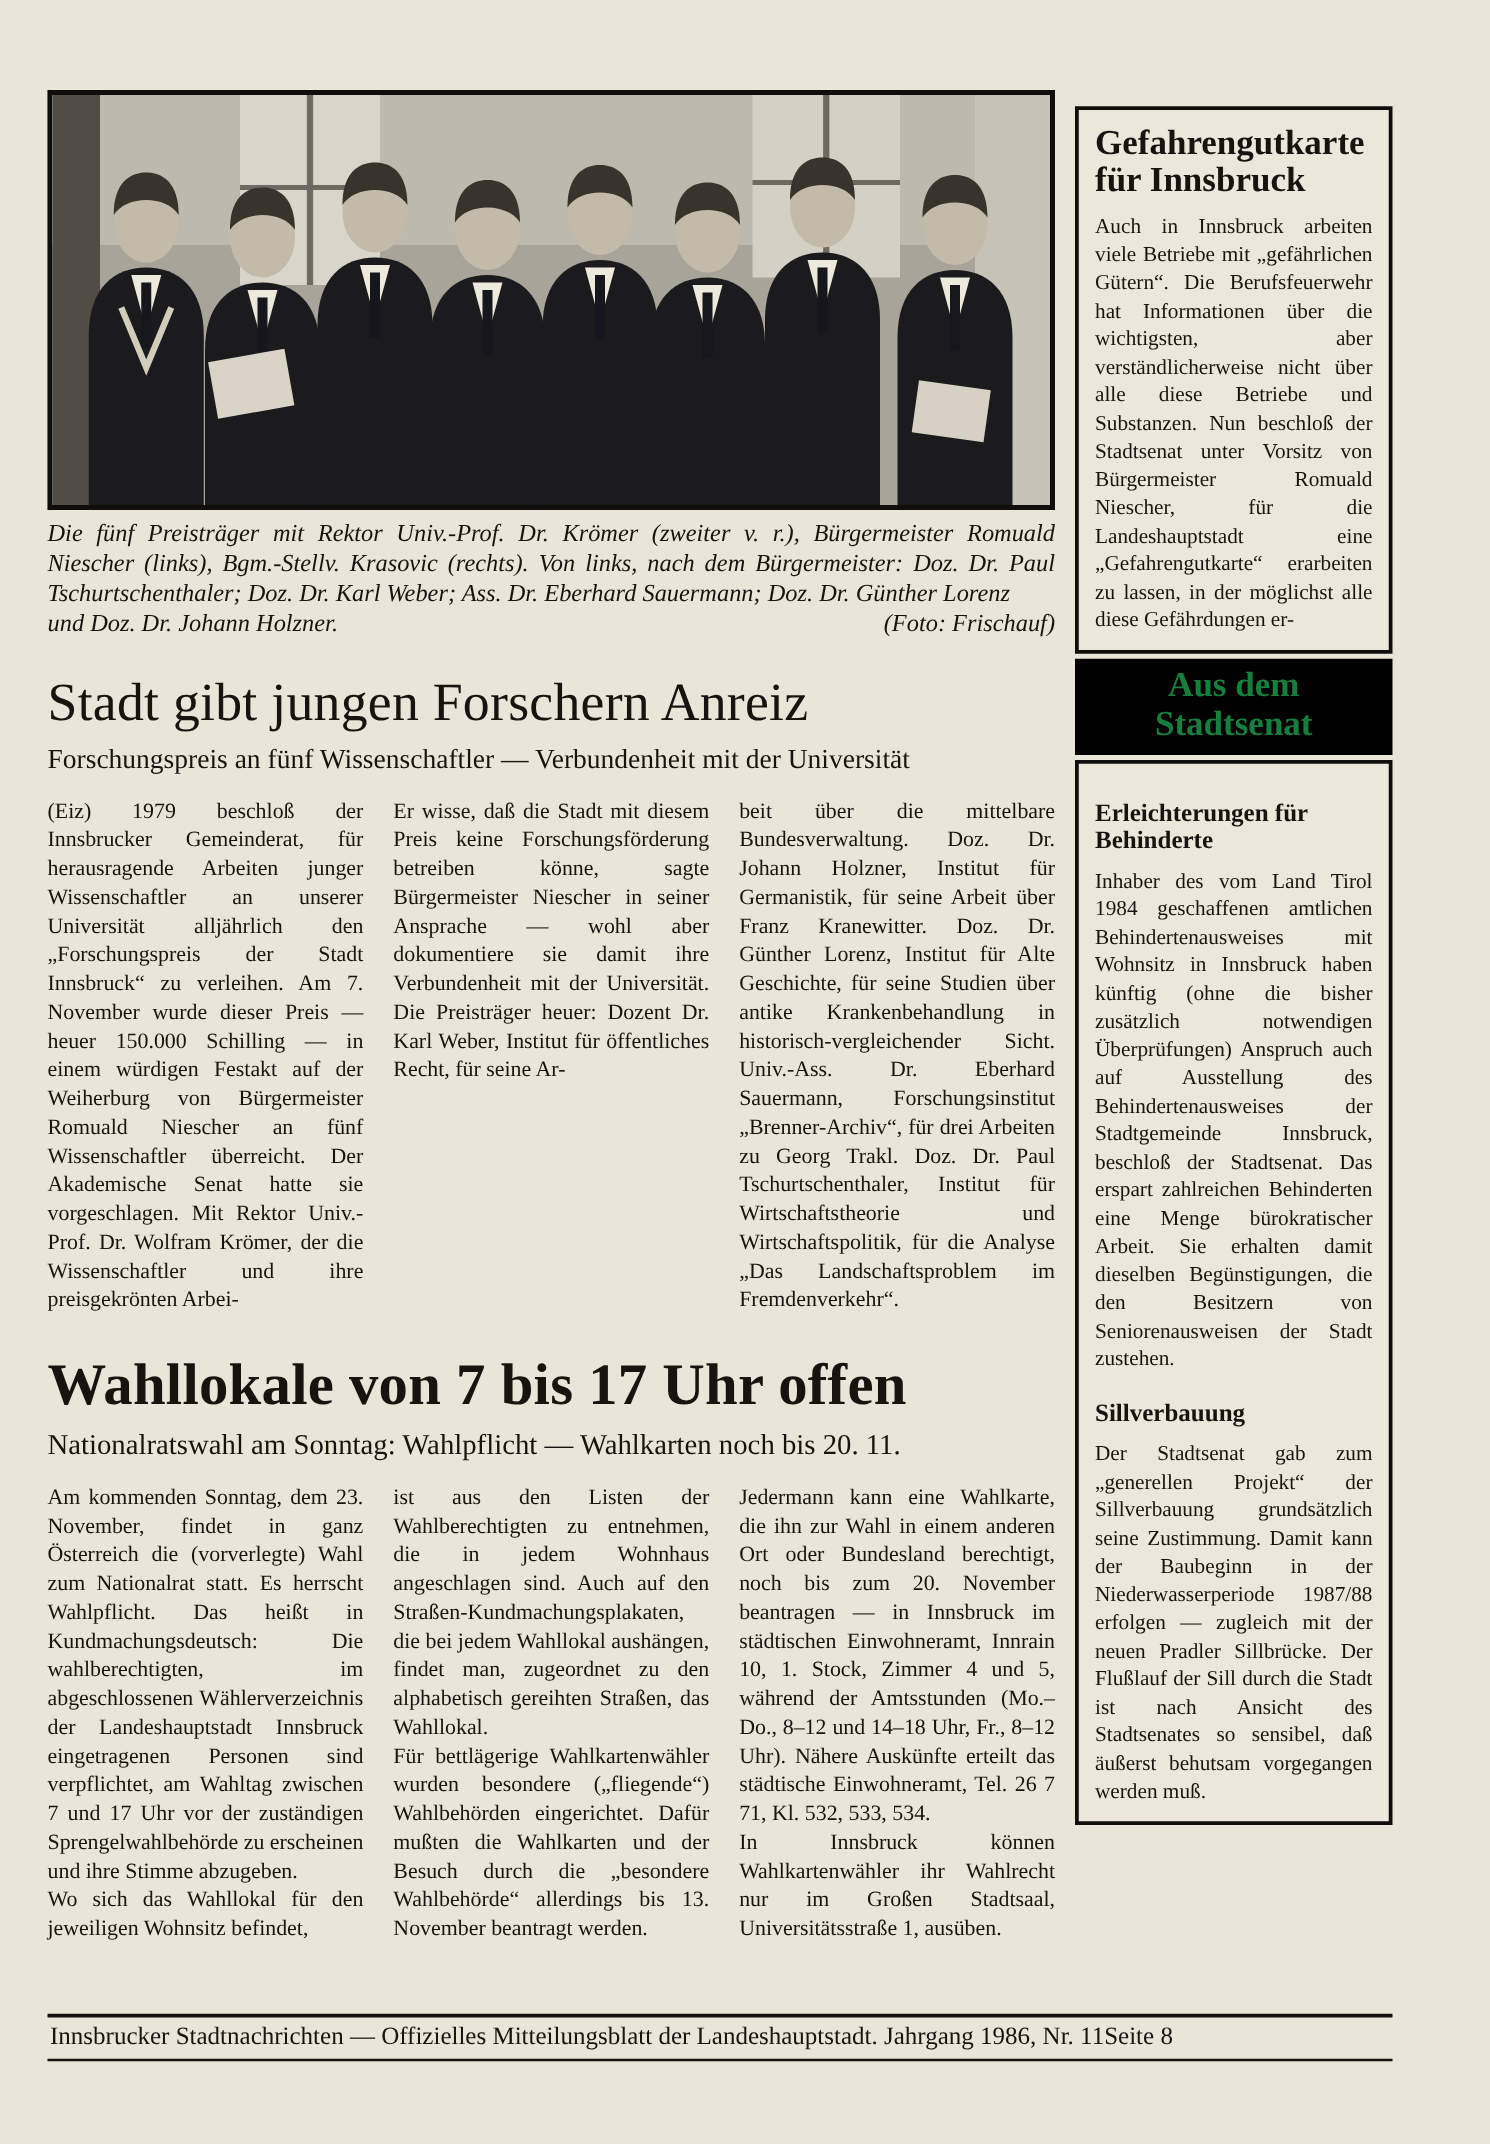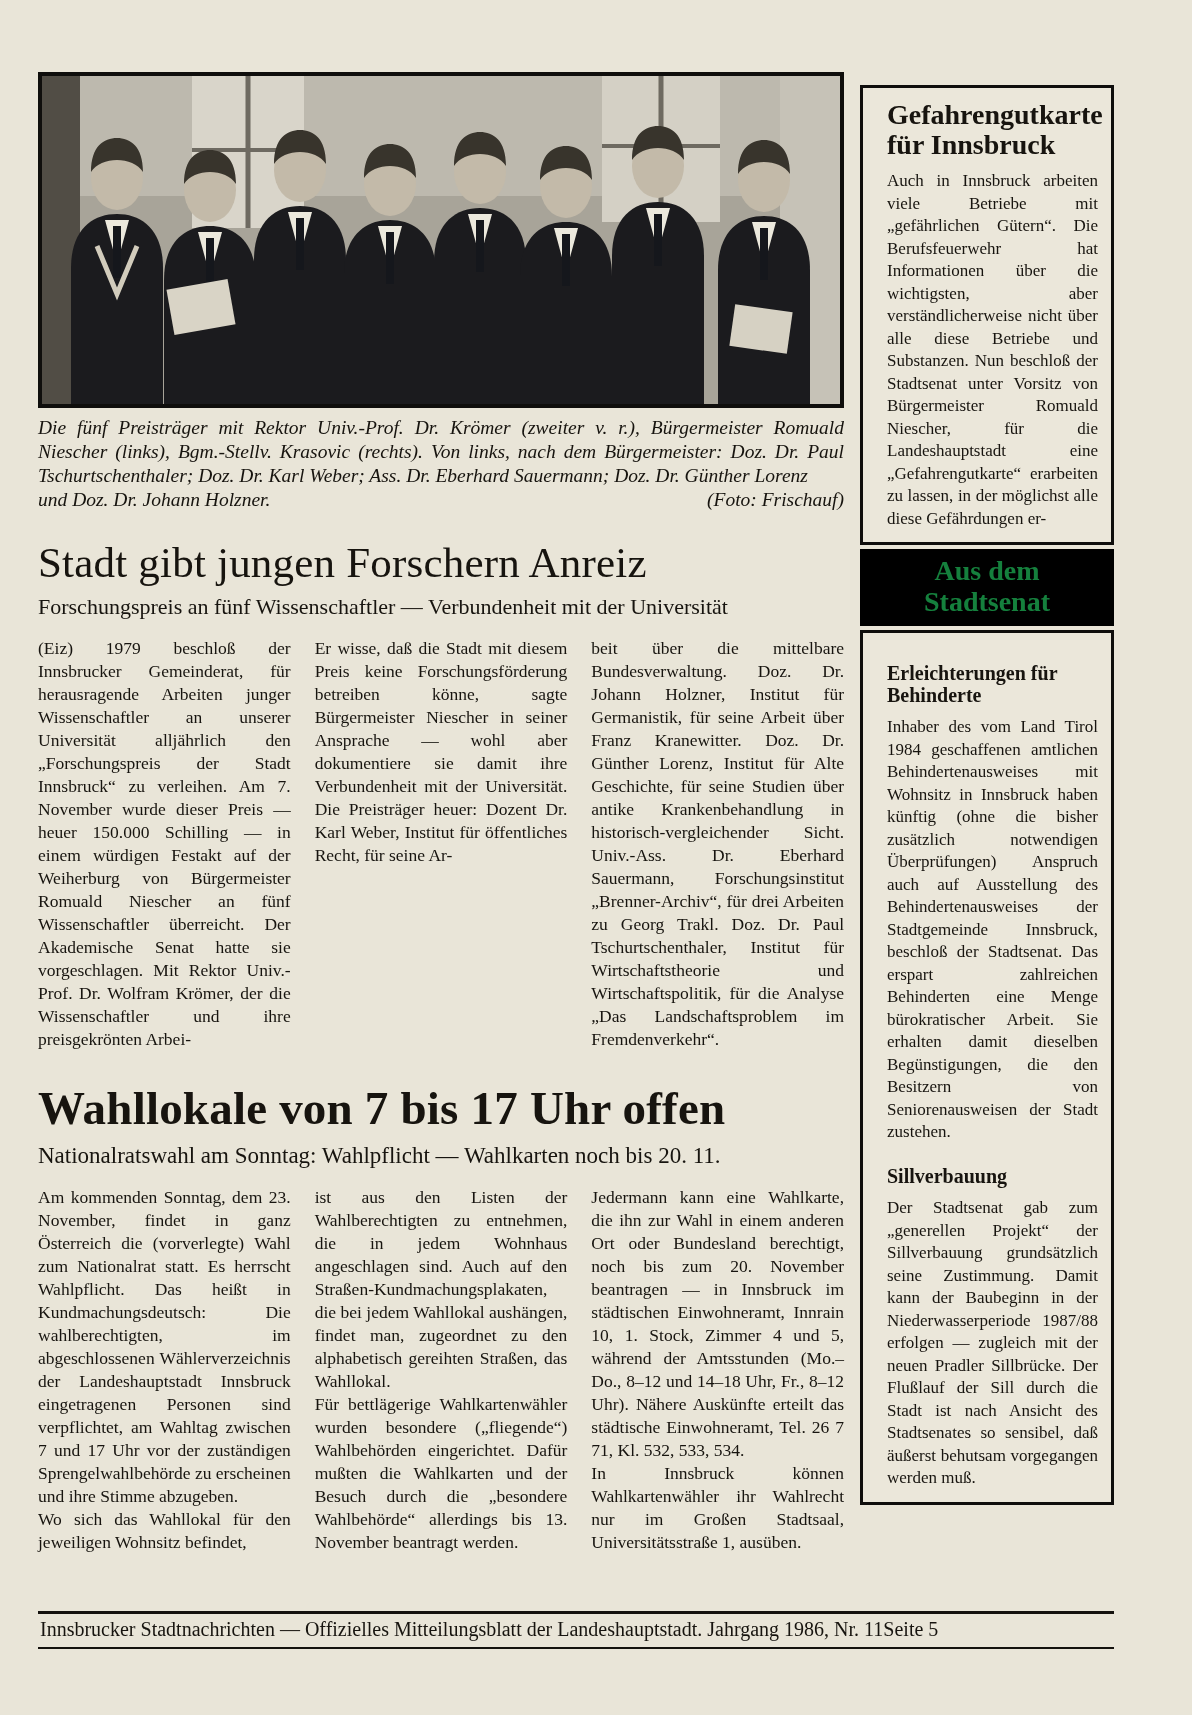--- a/index.html
+++ b/index.html
@@ -88,21 +88,21 @@
     text-align: justify;
     font-size: 17.5px;
     line-height: 23px;
     hyphens: manual;
   }
   .col p { margin: 0; }
   
   .side-box {
     border: 3px solid #0f0e0c;
     background: #ebe7da;
-    padding: 8px 13px 12px 24px;
+    padding: 8px 13px 12px 13px;
     box-sizing: border-box;
   }
   .side-title {
     font-size: 28px;
     font-weight: bold;
     line-height: 1.08;
     margin: 4px 0 10px 0;
   }
   .side-body {
     text-align: justify;
@@ -248,14 +248,14 @@
     <div class="side-section-title">Sillverbauung</div>
     <div class="side-body">
         <p>Der Stadtsenat gab zum „generellen Projekt“ der Sillverbauung grundsätzlich seine Zustimmung. Damit kann der Baubeginn in der Niederwasserperiode 1987/88 erfolgen — zugleich mit der neuen Pradler Sillbrücke. Der Flußlauf der Sill durch die Stadt ist nach Ansicht des Stadtsenates so sensibel, daß äußerst behutsam vorgegangen werden muß.</p>
       </div>
   </div>
 
 </div>
 
 <div class="footer">
   <span>Innsbrucker Stadtnachrichten — Offizielles Mitteilungsblatt der Landeshauptstadt. Jahrgang 1986, Nr. 11</span>
-  <span>Seite 5</span>
+  <span>Seite 8</span>
 </div>
 
 </body></html>

